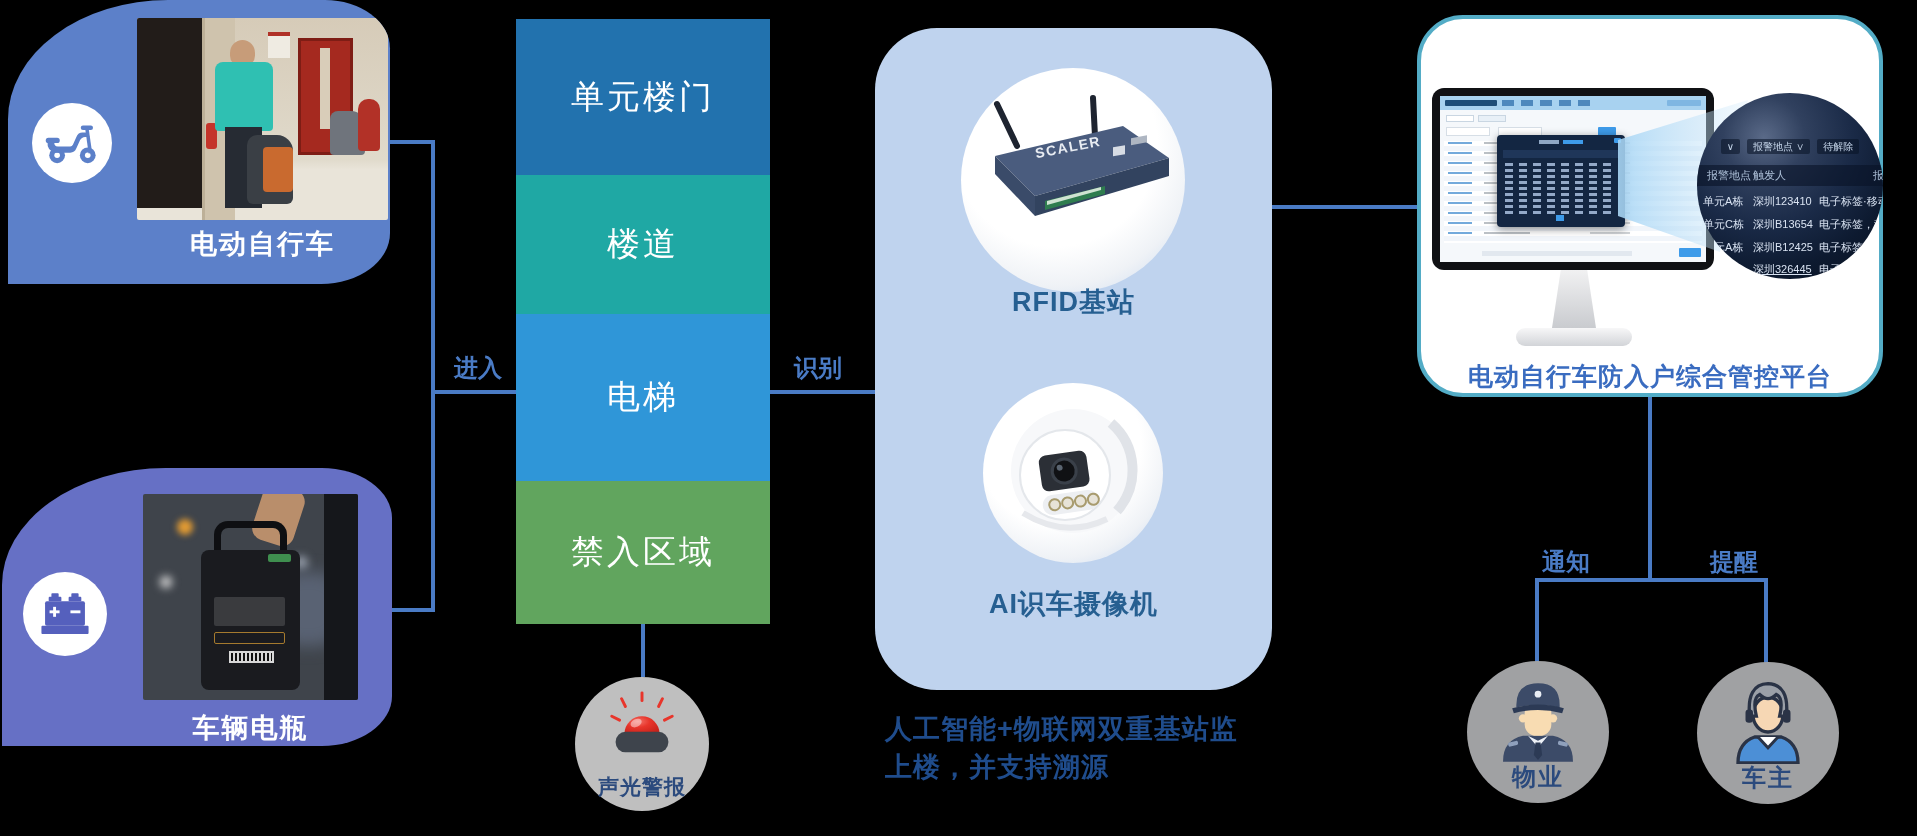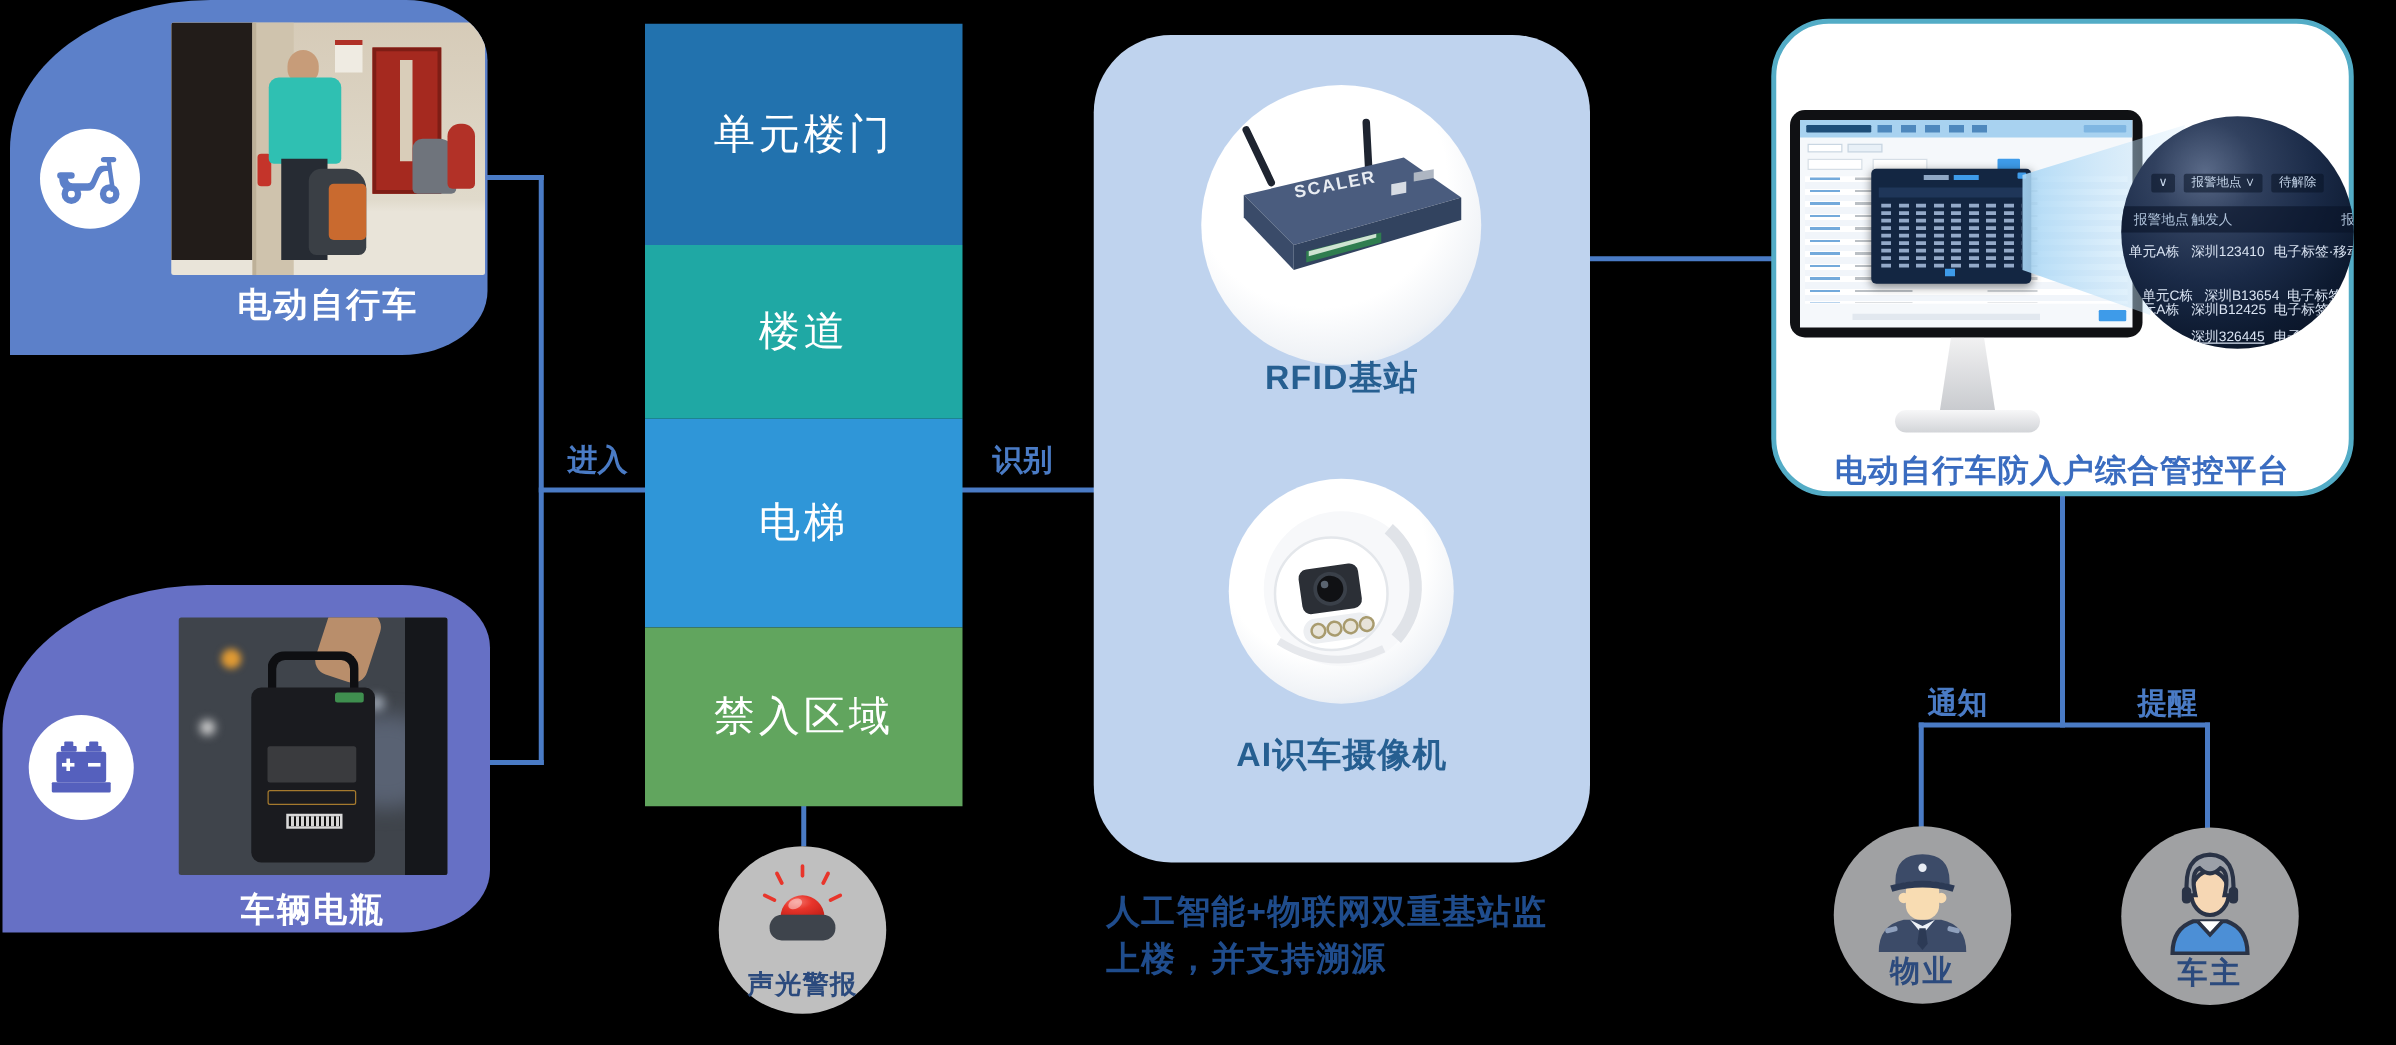--- a/index.html
+++ b/index.html
@@ -58,21 +58,21 @@
   #photo2 .greentag { position:absolute; left:58%; top:29%; width:11%; height:4%; background:#3F8F4F; border-radius:2px; }
   #photo2 .batt-label { position:absolute; left:33%; top:50%; width:33%; height:14%; background:rgba(255,255,255,0.14); border-radius:2px; }
   #photo2 .batt-warn { position:absolute; left:33%; top:67%; width:33%; height:6%; border:1px solid #A57A2E; border-radius:2px; }
   #photo2 .barcode { position:absolute; left:40%; top:76%; width:21%; height:6%;
       background:repeating-linear-gradient(90deg,#111 0 2px,#D8D8D8 2px 4px); border:2px solid #D8D8D8; }
 
   
   #zones { left:516px; top:19px; width:254px; }
   .zone { width:254px; display:flex; align-items:center; justify-content:center;
           color:#fff; font-size:33px; letter-spacing:3px; white-space:nowrap; }
-  .zone-1 { height:177px; background:#2272AE; }
+  .zone-1 { height:156px; background:#2272AE; }
   .zone-2 { height:139px; background:#1FA8A4; }
   .zone-3 { height:167px; background:#2F96D8; }
   .zone-4 { height:143px; background:#61A55E; }
 
   
   #alarm { left:575px; top:677px; width:134px; height:134px; background:#BFBFBF;
            border-radius:50%; }
   #alarm .siren { position:absolute; left:28px; top:10px; }
   #alarm .alarm-label { position:absolute; left:0; top:96px; width:134px; text-align:center;
            color:#2B4A7D; font-size:21px; font-weight:bold; letter-spacing:1px; }
@@ -386,21 +386,21 @@
     <div class="sp-head">
       <span class="spc1">报警地点</span>
       <span class="spc2">触发人</span>
       <span class="spc3" style="margin-left:54px;">报警</span>
     </div>
     <div class="sp-row" style="top:101px;">
       <span class="spc1">单元A栋</span>
       <span class="spc2">深圳123410</span>
       <span class="spc3">电子标签·移动30</span>
     </div>
-    <div class="sp-row" style="top:136px;justify-content:center;">
+    <div class="sp-row" style="top:124px;">
       <span class="spc1">单元C栋</span>
       <span class="spc2">深圳B13654</span>
       <span class="spc3">电子标签，移动</span>
     </div>
     <div class="sp-row" style="top:147px;">
       <span class="spc1">单元A栋</span>
       <span class="spc2">深圳B12425</span>
       <span class="spc3">电子标签：</span>
     </div>
     <div class="sp-row" style="top:169px;text-decoration:underline;">

